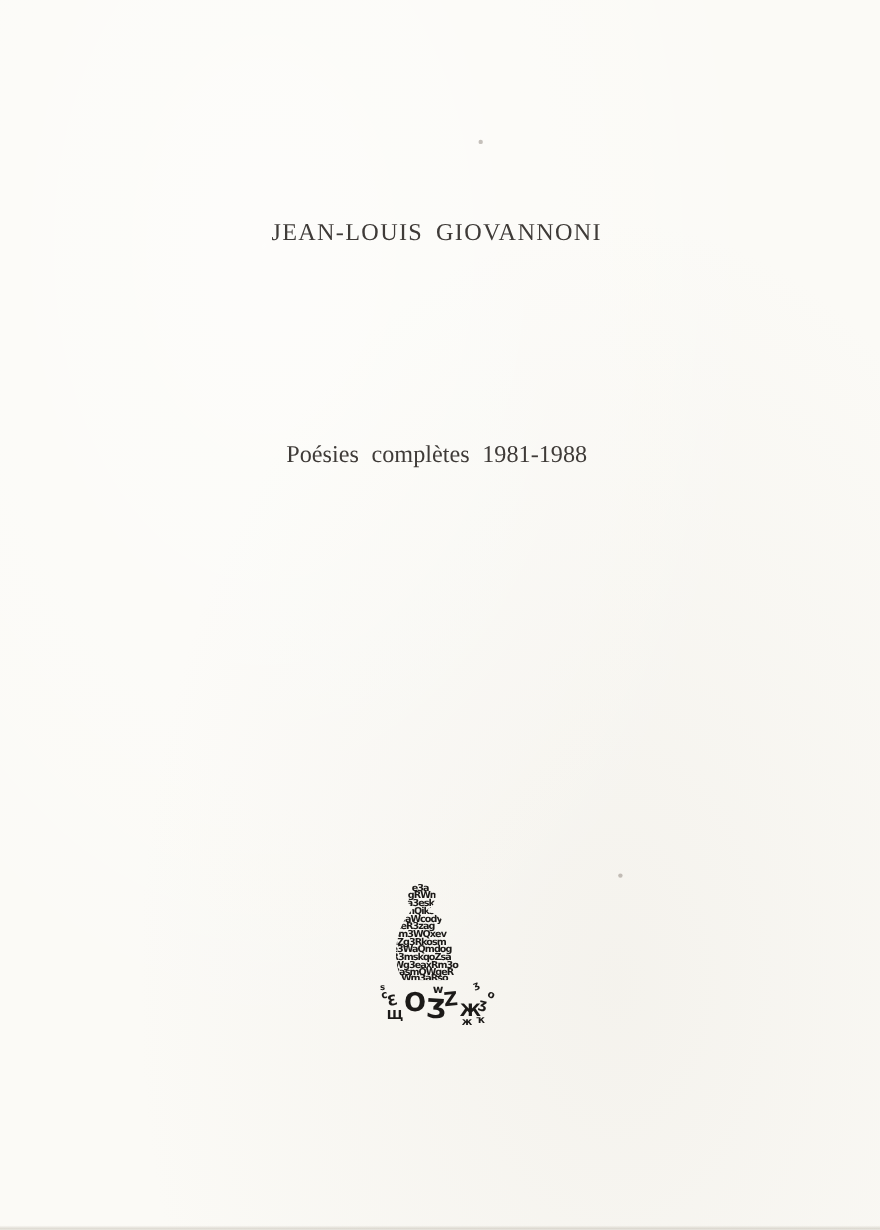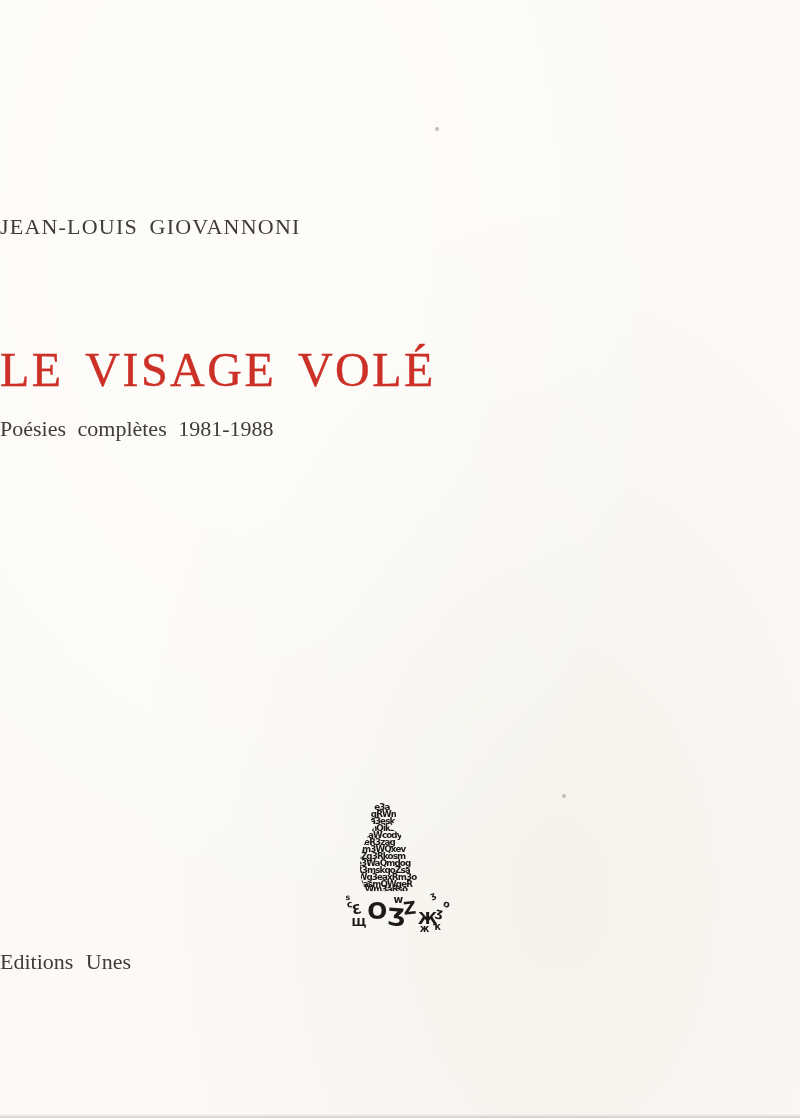--- a/index.html
+++ b/index.html
@@ -23,22 +23,21 @@
     inset: 0;
     background:
       radial-gradient(ellipse at 30% 20%, rgba(255,255,255,0.5), rgba(0,0,0,0) 60%),
       radial-gradient(ellipse at 70% 80%, rgba(225,220,210,0.25), rgba(0,0,0,0) 55%);
     pointer-events: none;
   }
   .center-line {
     position: absolute;
     left: 0;
     width: 794px; 
-    text-align: left;
-    margin-top: 16px;
+    text-align: center;
   }
   #author {
     top: 198px;
     font-size: 22px;
     letter-spacing: 1.2px;
     word-spacing: 5px;
     color: var(--ink, #3f3b38);
   }
   #title {
     top: 326px;
@@ -90,21 +89,20 @@
     background: linear-gradient(to bottom, rgba(0,0,0,0), rgba(150,140,122,0.38));
   }
 </style>
 </head>
 <body>
 
 <div id="cover">
 
   <div id="author" class="center-line">JEAN-LOUIS GIOVANNONI</div>
 
-  <div id="title" class="center-line">LE VISAGE VOLÉ</div>
 
   <div id="subtitle" class="center-line">Poésies complètes 1981-1988</div>
 
   <div id="logo">
     <svg viewBox="0 0 120 160" xmlns="http://www.w3.org/2000/svg" aria-hidden="true">
       <defs>
         <clipPath id="figclip">
           <circle cx="44" cy="16" r="15"></circle>
           <path d="M 36 28
                    C 24 40 16 60 18 82
@@ -142,21 +140,20 @@
           <text x="86" y="150" font-size="11">ж</text>
           <text x="101" y="147" font-size="11">ҡ</text>
           <text x="112" y="120" font-size="11" transform="rotate(20 112 120)">o</text>
           <text x="99" y="112" font-size="10" transform="rotate(-20 99 112)">ʒ</text>
           <text x="56" y="116" font-size="12">w</text>
           <text x="1" y="113" font-size="9">s</text>
         </g>
     </svg>
   </div>
 
-  <div id="publisher" class="center-line">Editions Unes</div>
 
   <div id="specks">
       <div class="speck" style="left: 435px; top: 127px;"></div>
       <div class="speck" style="left: 562px; top: 794px;"></div>
     </div>
 
   <div id="bottom-edge"></div>
 </div>
 
 </body></html>

